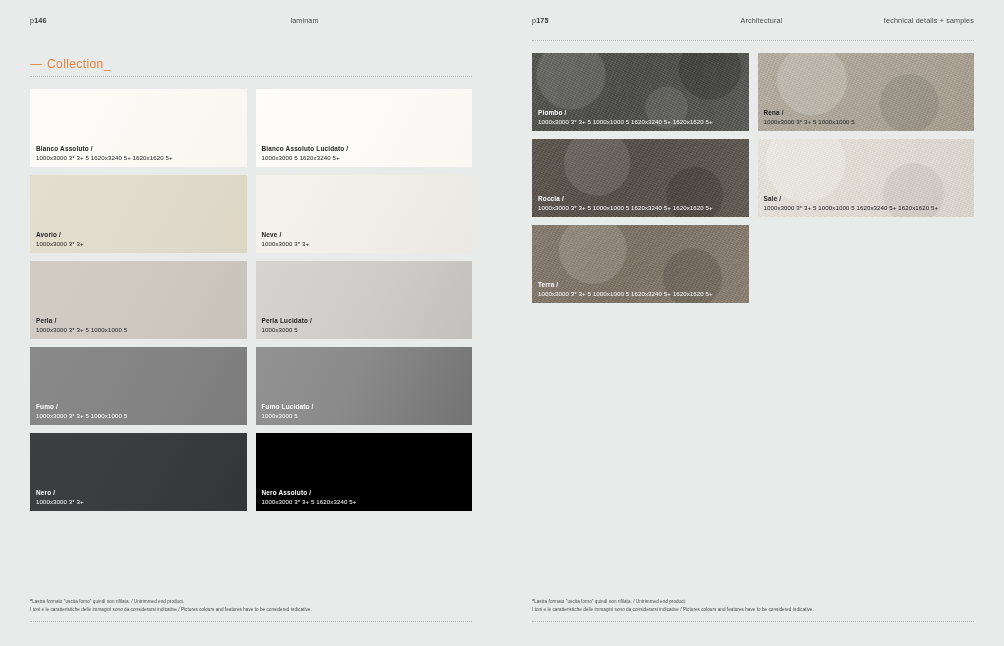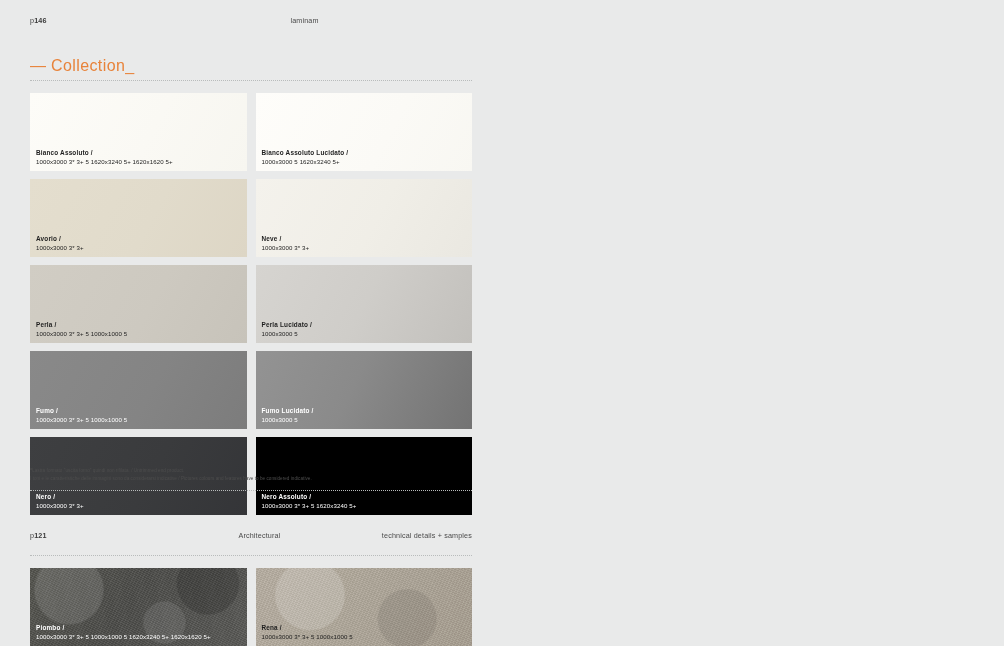--- a/index.html
+++ b/index.html
@@ -9,21 +9,20 @@
     height: 646px;
     background: #e9eaea;
     font-family: "Liberation Sans", sans-serif;
     overflow: hidden;
   }
   .spread {
     position: relative;
     width: 1004px;
     height: 646px;
     display: flex;
-    flex-direction: column;
   }
   .page {
     position: relative;
     width: 502px;
     height: 646px;
     background: #e9eaea;
     padding: 0;
   }
   .page-inner {
     position: relative;
@@ -55,21 +54,21 @@
   .runhead .meta {
     flex: 0 0 auto;
     text-align: right;
     color: #4a4a4a;
   }
 
   
   .section-head {
     margin-top: 24px;
     color: #e8833a;
-    font-size: 16px;
+    font-size: 12px;
     font-weight: normal;
     letter-spacing: .4px;
     line-height: 1;
     white-space: nowrap;
   }
   .section-head .dash { margin-right: 5px; letter-spacing: 0; }
   .rule {
     margin-top: 6px;
     height: 1px;
     border-top: 1px dotted #b9bcbc;
@@ -242,21 +241,21 @@
       </div>
       <div class="footrule"></div>
 
     </div>
   </div>
 
   <div class="page">
     <div class="page-inner">
 
       <div class="runhead">
-        <div class="folio"><span>p</span><b>121</b></div>
+        <div class="folio"><span>p</span><b>175</b></div>
         <div class="brand">Architectural</div>
         <div class="meta">technical details + samples</div>
       </div>
 
       <div class="rule"></div>
 
       <div class="grid">
 
         <div class="swatch dark">
           <div class="surface" style="background:

